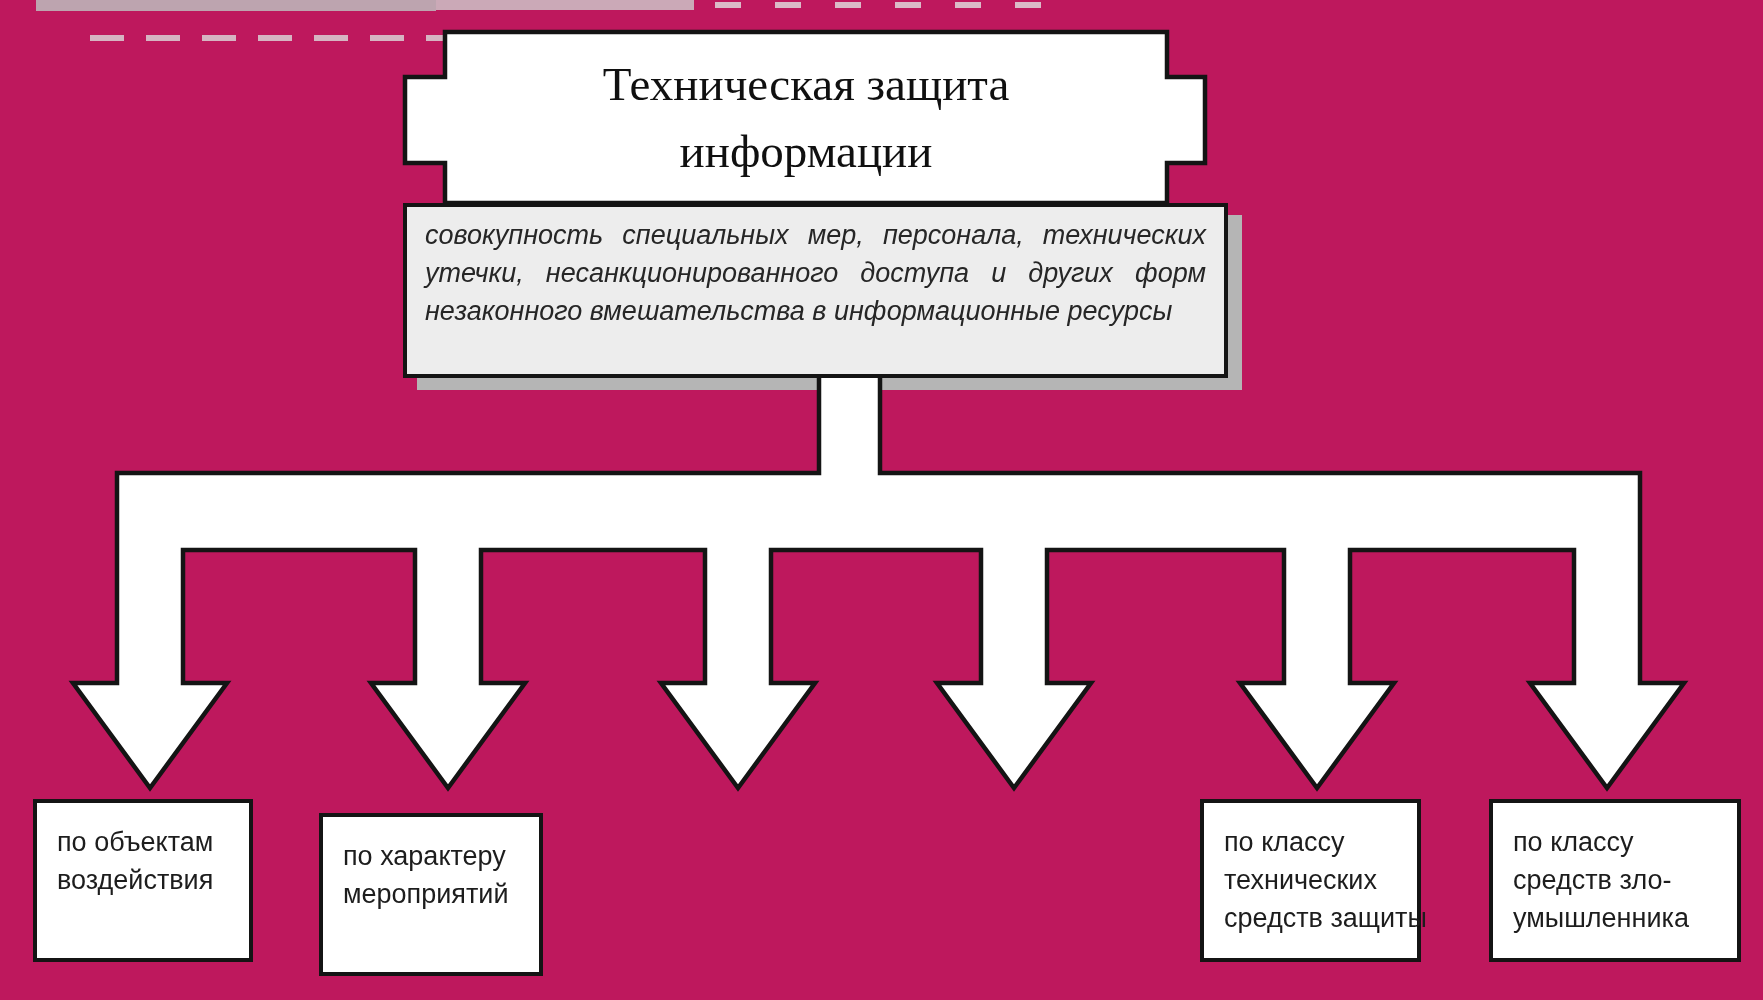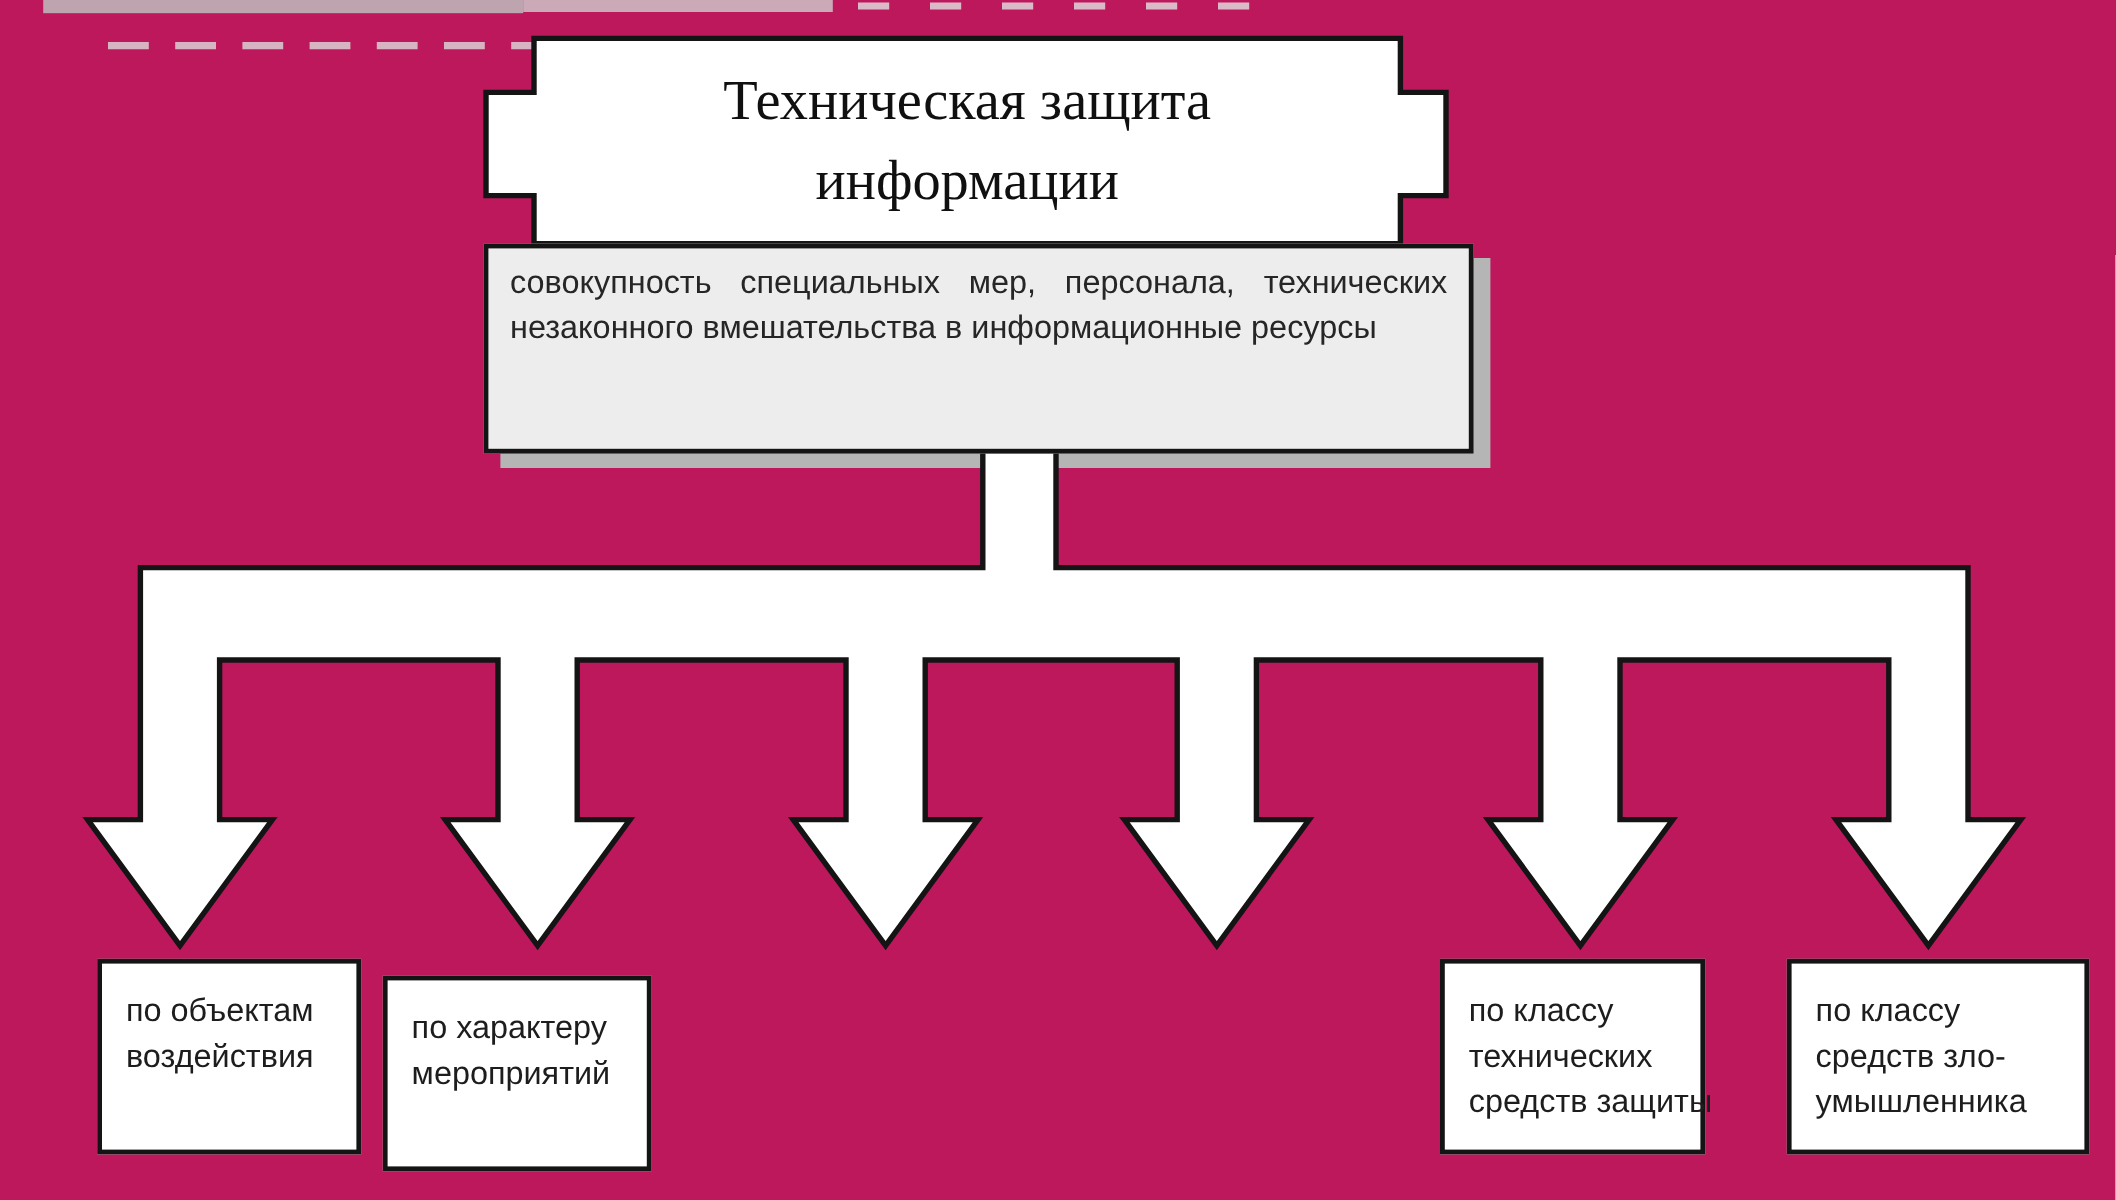--- a/index.html
+++ b/index.html
@@ -18,34 +18,34 @@
   }
 
   
   .def-box{
     position:absolute;left:403px;top:203px;width:825px;height:175px;
     box-sizing:border-box;background:#ededed;border:4px solid #141414;
     padding:9px 18px 0 18px;
   }
   .def-line{
     font-size:27px;line-height:38px;color:#262626;
-    text-align:justify;text-align-last:justify;
+    text-align:justify;text-align-last:justify;font-style:italic;
   }
   .def-line:last-child{text-align-last:left;}
 
   
   .cat{
     position:absolute;top:799px;height:163px;box-sizing:border-box;
     background:#ffffff;border:4px solid #141414;
   }
   .cat-label{
     margin:20px 0 0 20px;font-size:27px;line-height:38px;
     white-space:pre;color:#1d1d1d;
   }
-  .c1{left:33px;width:220px;margin-left:48px;}
+  .c1{left:33px;width:220px;}
   .c2{left:319px;width:224px;margin-top:14px;}
   .c3{left:621px;width:220px;}
   .c4{left:902px;width:220px;}
   .c5{left:1200px;width:221px;}
   .c6{left:1489px;width:252px;}
 </style>
 </head>
 <body>
 
 <div class="canvas">
@@ -72,20 +72,21 @@
 
     <path fill="#ffffff" stroke="#141414" stroke-width="4.5" stroke-linejoin="miter" d="M 445 203 L 445 163 L 405 163 L 405 77 L 445 77 L 445 32
              L 1167 32 L 1167 77 L 1205 77 L 1205 163 L 1167 163 L 1167 203 Z"></path>
   </svg>
 
   <div class="title-text">Техническая защита
 информации</div>
 
   <div class="def-box">
     <div class="def-line">совокупность специальных мер, персонала, технических</div>
+    <div class="def-line">утечки, несанкционированного доступа и других форм</div>
     <div class="def-line">незаконного вмешательства в информационные ресурсы</div>
   </div>
 
   <div class="cat c1">
     <div class="cat-label">по объектам
 воздействия</div>
   </div>
   <div class="cat c2">
     <div class="cat-label">по характеру
 мероприятий</div>

